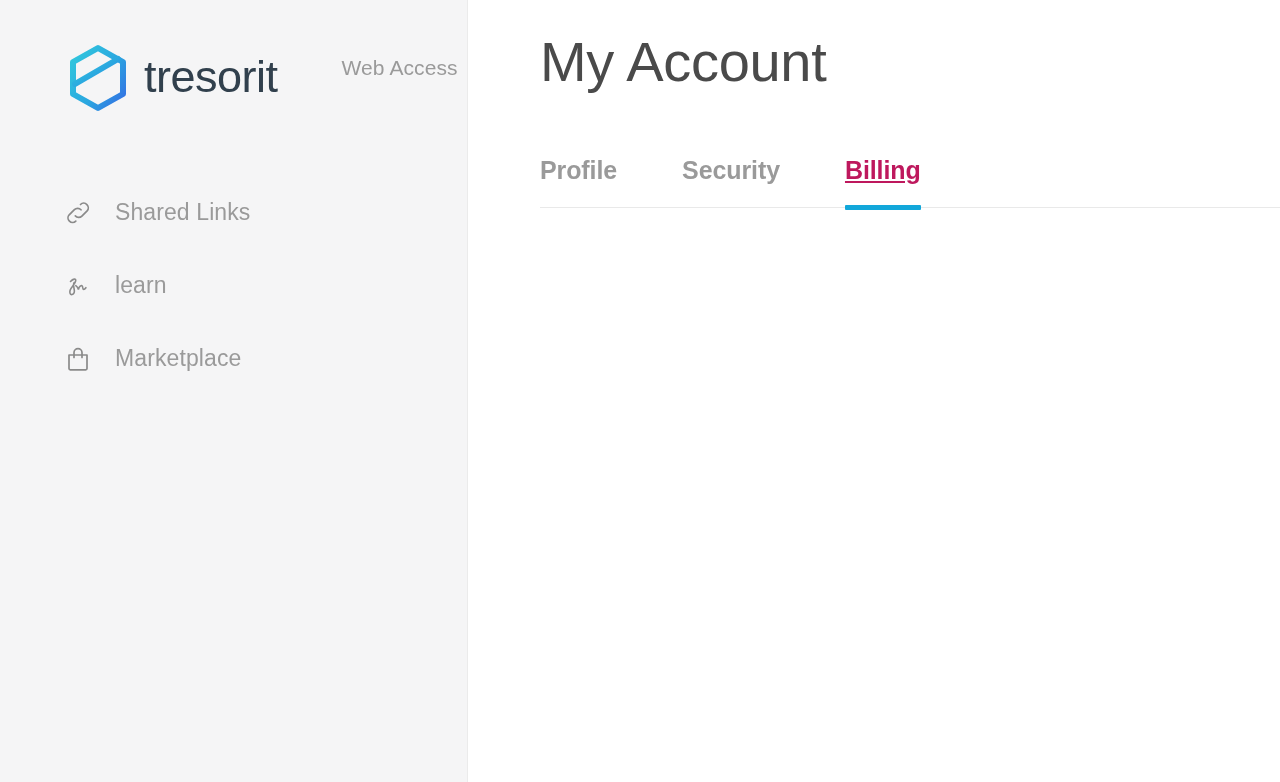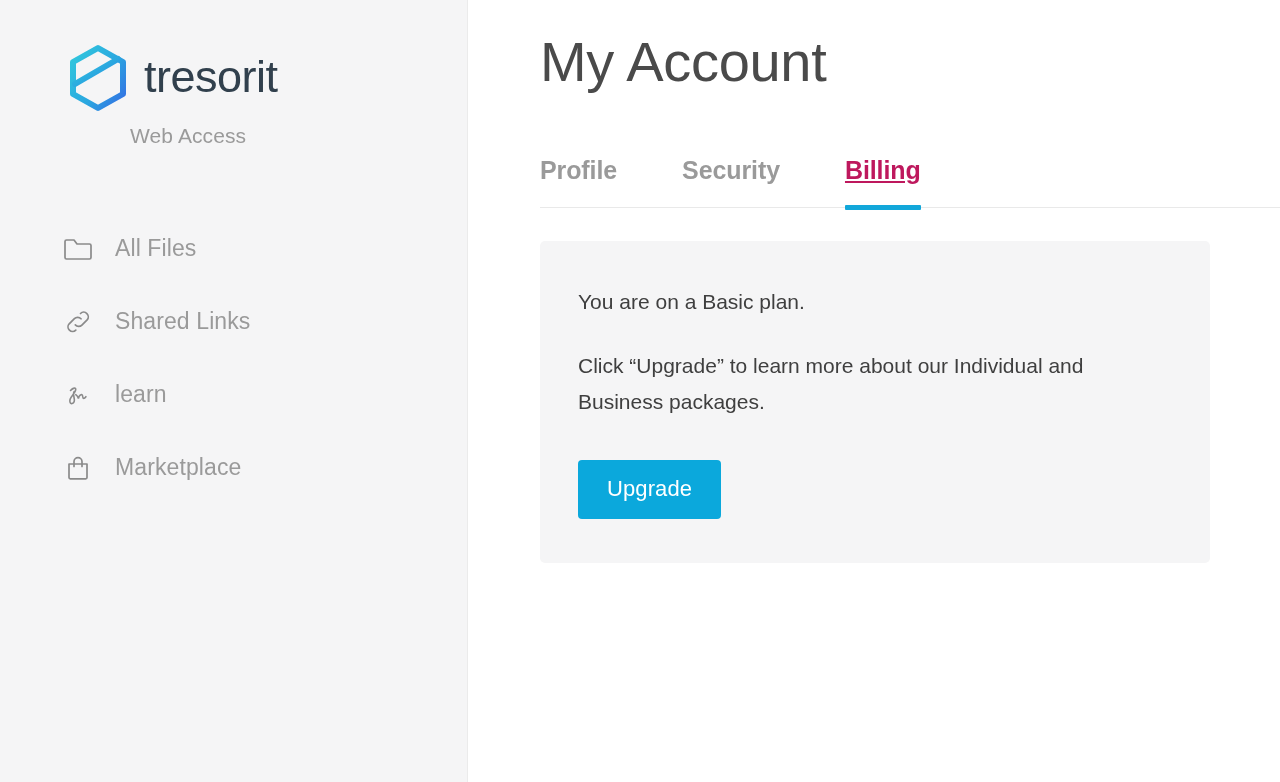--- a/index.html
+++ b/index.html
@@ -28,21 +28,21 @@
     width: 468px;
     height: 782px;
     background: #f5f5f6;
     border-right: 1px solid #ebebeb;
     flex: 0 0 468px;
     position: relative;
   }
 
   .brand {
     display: flex;
-    flex-direction: column;
+    flex-direction: row;
     align-items: flex-start;
     padding: 44px 0 0 66px;
   }
 
   .brand-row {
     display: flex;
     align-items: center;
     gap: 14px;
   }
 
@@ -236,28 +236,20 @@
             <path d="M9 40 L52 15" fill="none" stroke="url(#hexgrad)" stroke-width="6" stroke-linecap="round"></path>
           </svg>
         </span>
         <span class="brand-name">tresorit</span>
       </div>
       <div class="brand-sub">Web Access</div>
     </div>
 
     <nav class="nav">
 
-      <div class="nav-item">
-        <span class="nav-icon">
-          <svg viewBox="0 0 32 32" width="32" height="32" aria-hidden="true">
-            <path d="M3 8.5 A1.5 1.5 0 0 1 4.5 7 L12 7 L15 11 L27.5 11 A1.5 1.5 0 0 1 29 12.5 L29 24.5 A1.5 1.5 0 0 1 27.5 26 L4.5 26 A1.5 1.5 0 0 1 3 24.5 Z" fill="none" stroke="currentColor" stroke-width="1.7" stroke-linejoin="round"></path>
-          </svg>
-        </span>
-        <span class="nav-label">All Files</span>
-      </div>
 
       <div class="nav-item">
         <span class="nav-icon">
           <svg viewBox="0 0 32 32" width="32" height="32" aria-hidden="true">
             <path d="M18.5 7.5 a4.6 4.6 0 0 1 6.6 6.4 l-5.2 5.2 a4.6 4.6 0 0 1 -6.6 -0.2" fill="none" stroke="currentColor" stroke-width="1.7" stroke-linecap="round"></path>
             <path d="M13.8 24.2 a4.6 4.6 0 0 1 -6.6 -6.4 l5.2 -5.2 a4.6 4.6 0 0 1 6.6 0.2" fill="none" stroke="currentColor" stroke-width="1.7" stroke-linecap="round"></path>
           </svg>
         </span>
         <span class="nav-label">Shared Links</span>
       </div>
@@ -291,20 +283,15 @@
 
     <div class="tabs-wrap">
       <div class="tabs">
         <button class="tab">Profile</button>
         <button class="tab">Security</button>
         <button class="tab active">Billing</button>
       </div>
     </div>
 
 
-    <section class="card">
-      <div class="card-line">You are on a Basic plan.</div>
-      <p class="card-para">Click “Upgrade” to learn more about our Individual and Business packages.</p>
-      <button class="upgrade-btn">Upgrade</button>
-    </section>
 
   </main>
 </div>
 
 </body></html>

